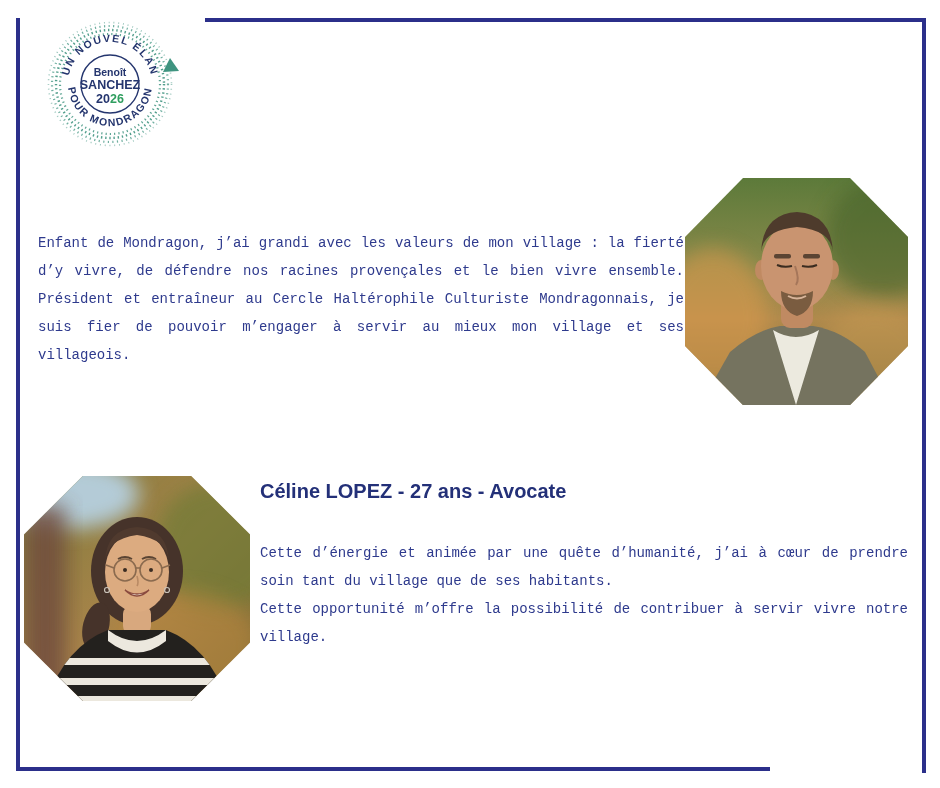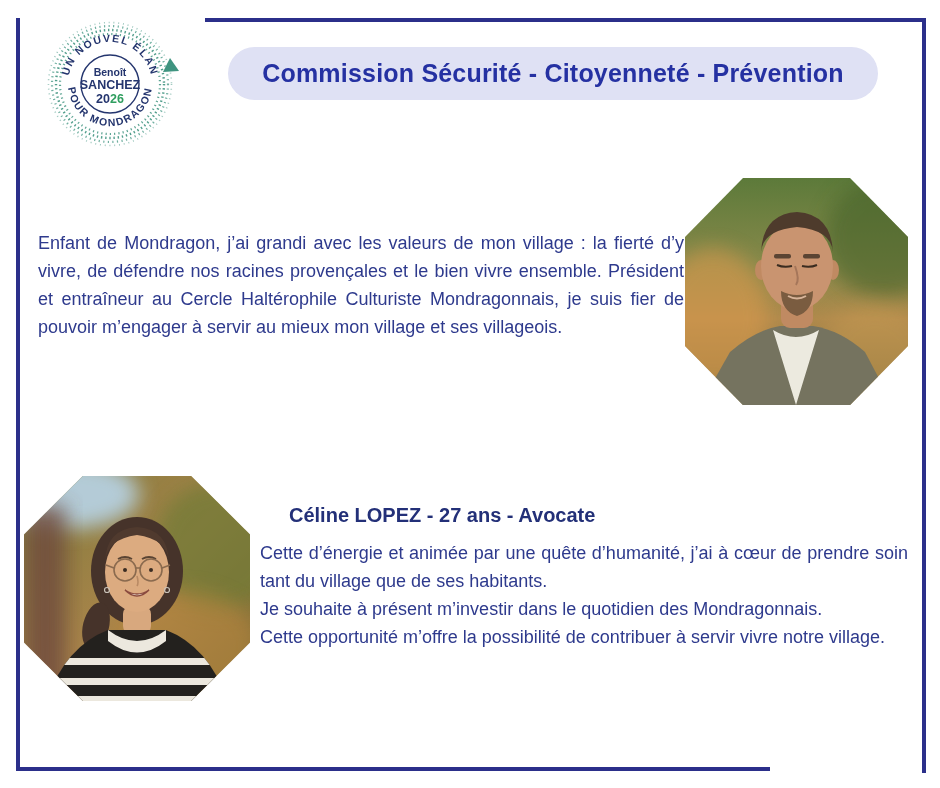--- a/index.html
+++ b/index.html
@@ -19,26 +19,26 @@
 
   
   .logo{position:absolute;left:40px;top:8px;width:152px;height:152px;background:#fff;}
 
   
   .pill{position:absolute;left:228px;top:47px;width:650px;height:53px;background:var(--lavender);
         border-radius:30px;display:flex;align-items:center;justify-content:center;}
   .pill span{color:var(--headertext);font-weight:bold;font-size:25px;letter-spacing:.2px;}
 
   .profile-title{position:absolute;color:var(--titlenavy);font-weight:bold;font-size:20px;}
-  .bio{position:absolute;color:var(--bodytext);font-size:18px;line-height:28px;text-align:justify;}
+  .bio{position:absolute;color:var(--bodytext);font-size:14px;line-height:28px;text-align:justify;font-family:Liberation Mono, monospace;}
   .bio p{text-align:justify;}
 
   .t-nicolas{left:38px;top:200px;width:650px;}
   .b-nicolas{left:38px;top:229px;width:646px;}
-  .t-celine{left:260px;top:504px;width:650px;margin-left:29px;}
+  .t-celine{left:260px;top:480px;width:650px;}
   .b-celine{left:260px;top:539px;width:648px;}
 
   
   .octagon{position:absolute;overflow:hidden;
     clip-path:polygon(26% 0%,74% 0%,100% 26%,100% 74%,74% 100%,26% 100%,0% 74%,0% 26%);}
   .photo-nicolas{left:685px;top:178px;width:223px;height:227px;}
   .photo-celine{left:24px;top:476px;width:226px;height:225px;}
   .octagon svg{display:block;width:100%;height:100%;}
 </style>
 </head>
@@ -70,23 +70,20 @@
       </text>
       <text font-family="Liberation Sans, sans-serif" font-size="10.5" font-weight="bold" fill="#24356e" letter-spacing="1.4">
         <textPath href="#arcBottom" startOffset="50%" text-anchor="middle">POUR MONDRAGON</textPath>
       </text>
       <text x="70" y="68" text-anchor="middle" font-family="Liberation Sans, sans-serif" font-size="10.5" font-weight="bold" fill="#24356e">Benoît</text>
       <text x="70" y="81" text-anchor="middle" font-family="Liberation Sans, sans-serif" font-size="12.5" font-weight="bold" fill="#24356e">SANCHEZ</text>
       <text x="70" y="95" text-anchor="middle" font-family="Liberation Sans, sans-serif" font-size="12.5" font-weight="bold"><tspan fill="#24356e">20</tspan><tspan fill="#2f9e5f">26</tspan></text>
     </svg>
   </div>
 
-  <div class="pill">
-    <span>Commission Sécurité - Citoyenneté - Prévention</span>
-  </div>
 
   <div class="bio b-nicolas">
     <p>Enfant de Mondragon, j’ai grandi avec les valeurs de mon village : la fierté d’y vivre, de défendre nos racines provençales et le bien vivre ensemble. Président et entraîneur au Cercle Haltérophile Culturiste Mondragonnais, je suis fier de pouvoir m’engager à servir au mieux mon village et ses villageois.</p>
   </div>
 
   <div class="octagon photo-nicolas">
     <svg viewBox="0 0 223 227" preserveAspectRatio="none">
       <defs>
         <linearGradient id="nbg" x1="0" y1="0" x2="0" y2="1">
           <stop offset="0" stop-color="#5c7a3a"></stop>
@@ -161,17 +158,16 @@
         <rect x="10" y="202" width="206" height="7"></rect>
         <rect x="10" y="220" width="206" height="5"></rect>
       </g>
       <path d="M84,154 Q113,176 142,154 L142,165 Q113,188 84,165 Z" fill="#ece8de"></path>
     </svg>
   </div>
 
   <h2 class="profile-title t-celine">Céline LOPEZ - 27 ans - Avocate</h2>
   <div class="bio b-celine">
     <p>Cette d’énergie et animée par une quête d’humanité, j’ai à cœur de prendre soin tant du village que de ses habitants.</p>
-    <p>Je souhaite à présent m’investir dans le quotidien des Mondragonnais.</p>
     <p>Cette opportunité m’offre la possibilité de contribuer à servir vivre notre village.</p>
   </div>
 
 </div>
 
 </body></html>

